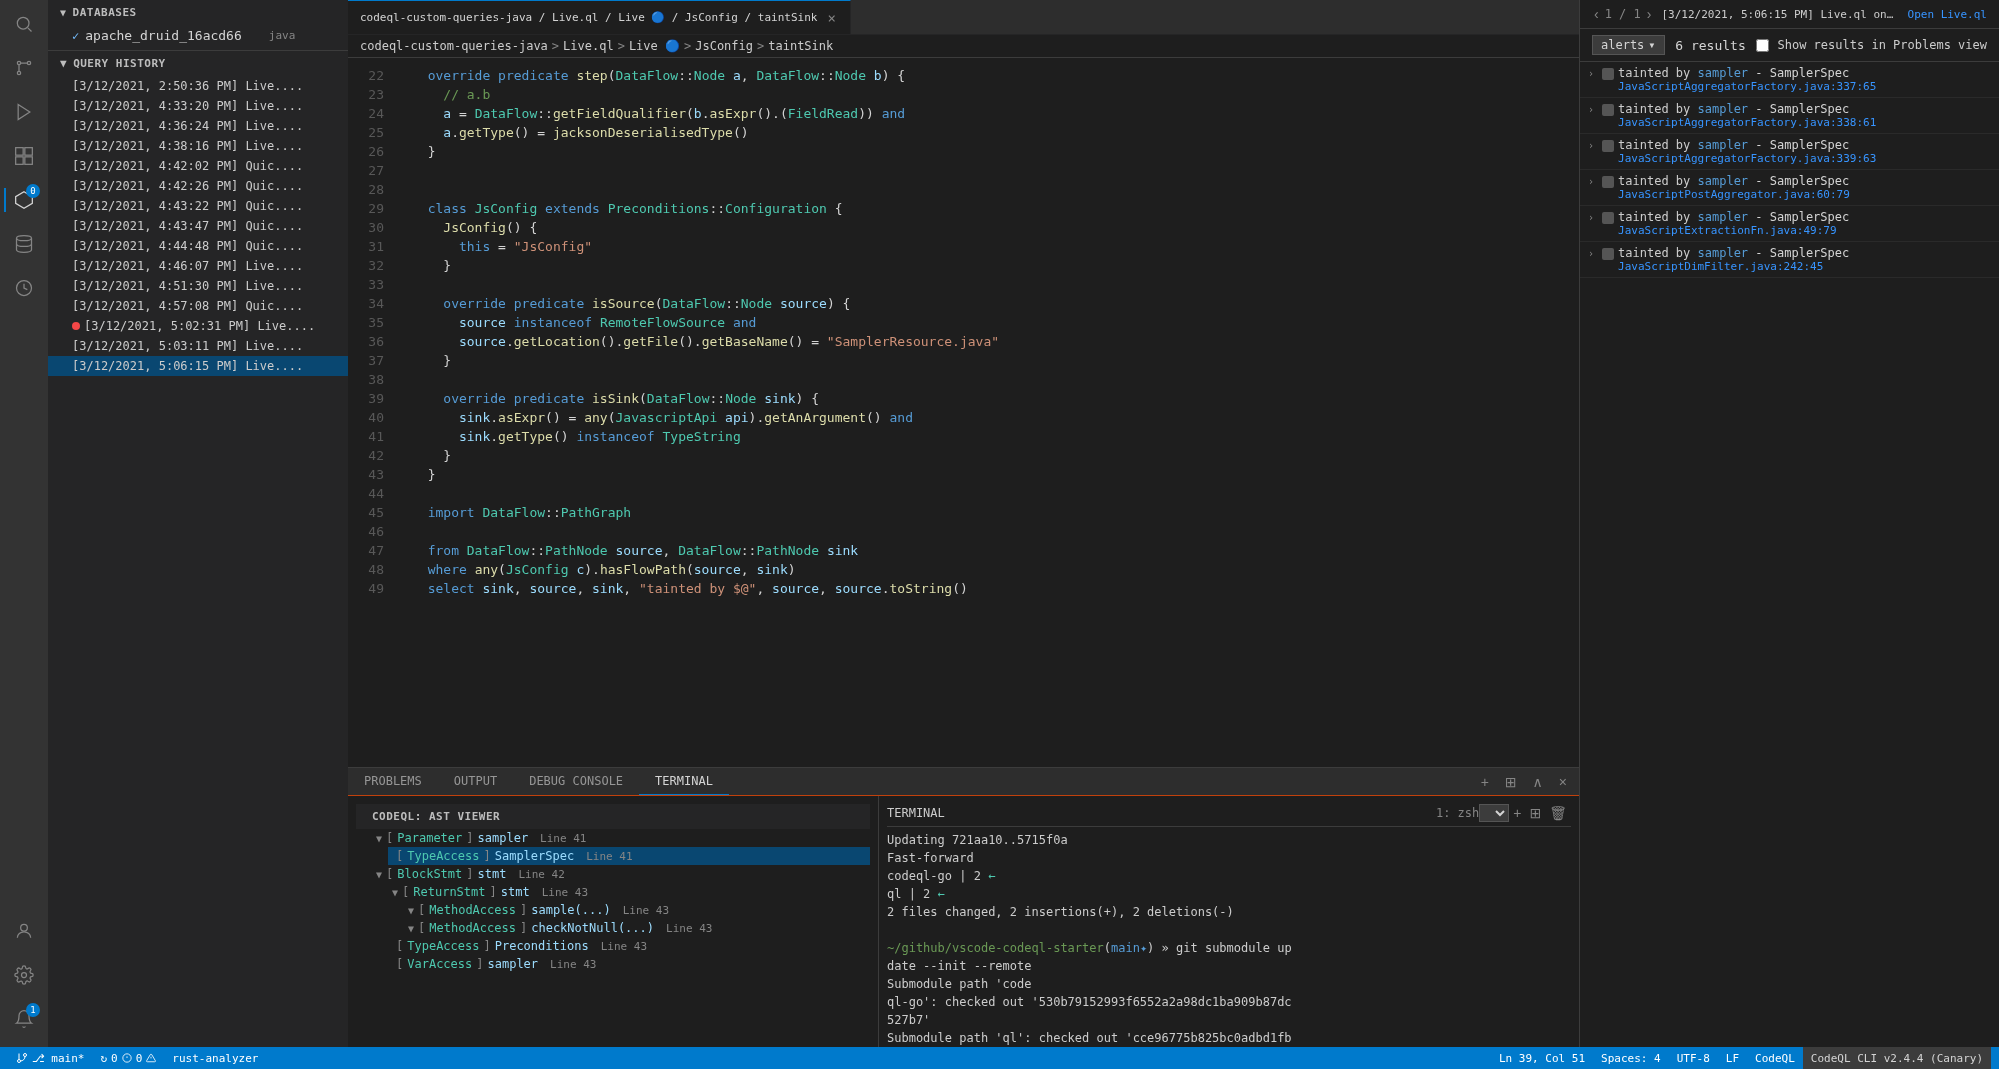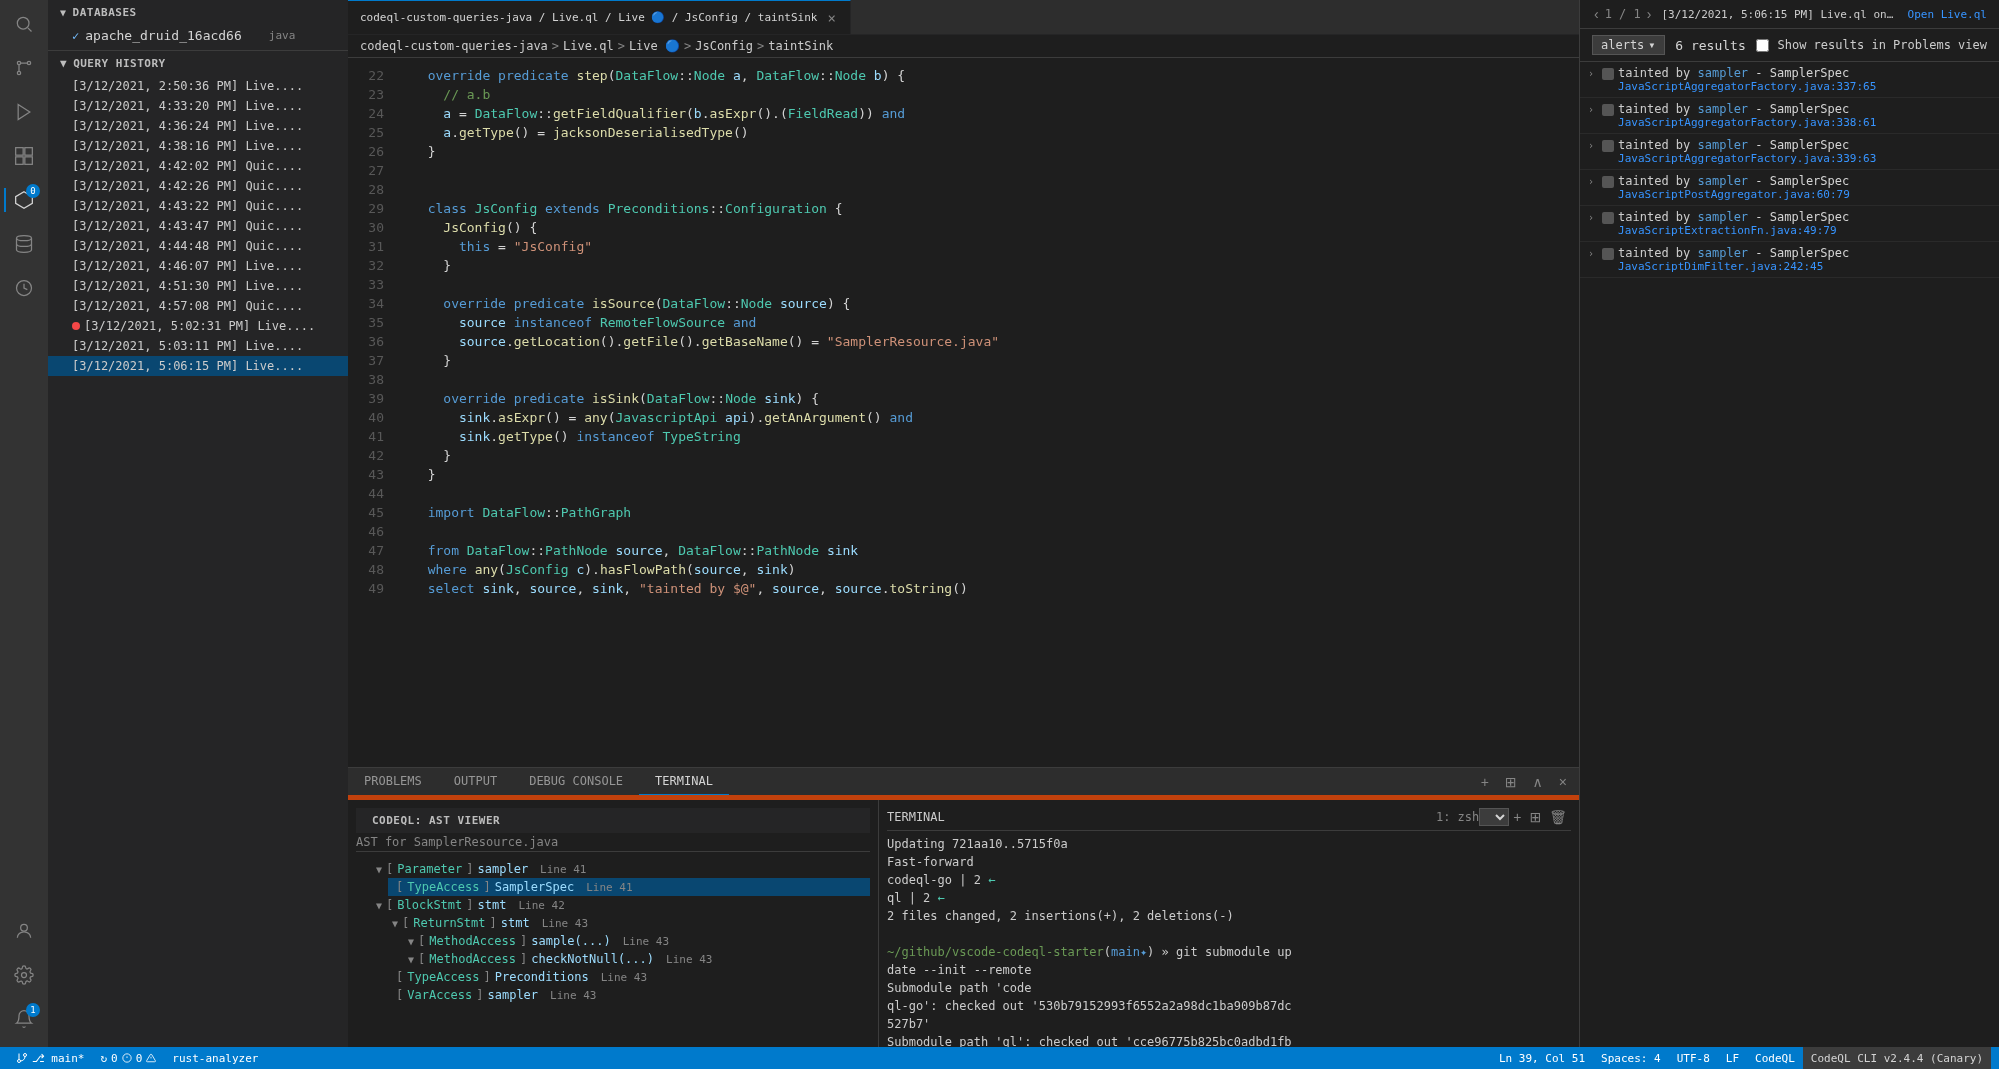--- a/index.html
+++ b/index.html
@@ -401,21 +401,21 @@
       height: 280px;
       background: #1e1e1e;
       border-top: 1px solid #3c3c3c;
       display: flex;
       flex-direction: column;
     }
 
     .panel-tabs {
       display: flex;
       background: #2d2d2d;
-      border-bottom: 5px solid #c2410c;
+      border-bottom: 1px solid #c2410c;
       align-items: stretch;
     }
 
     .panel-tab {
       padding: 6px 16px;
       font-size: 12px;
       color: #969696;
       cursor: pointer;
       border-bottom: 1px solid transparent;
     }
@@ -804,21 +804,20 @@
             <button class="panel-action-btn">∧</button>
             <button class="panel-action-btn">×</button>
           </div>
         </div>
         <div class="panel-content">
 
           <div class="ast-panel">
             <div class="section-label-header">
               <span>CODEQL: AST VIEWER</span>
             </div>
-            <div class="ast-title">AST for SamplerResource.java</div>
             <div class="ast-item ast-indent">
               <span class="ast-chevron">▼</span>
               <span class="ast-bracket">[</span>
                 <span class="ast-type">Parameter</span>
                 <span class="ast-bracket">]</span>
               <span class="ast-name"> sampler</span>
               <span class="ast-line">Line 41</span>
             </div>
             <div class="ast-item ast-indent2 selected" style="background:#094771;">
               <span class="ast-chevron"> </span>

